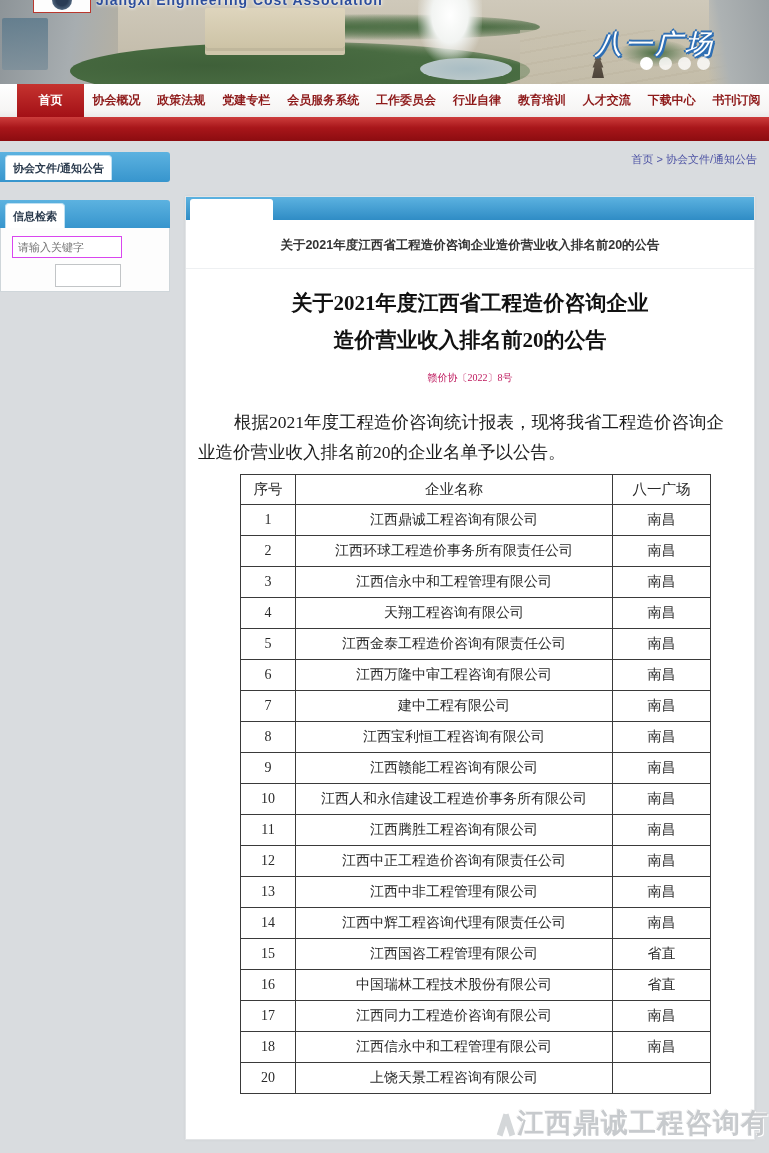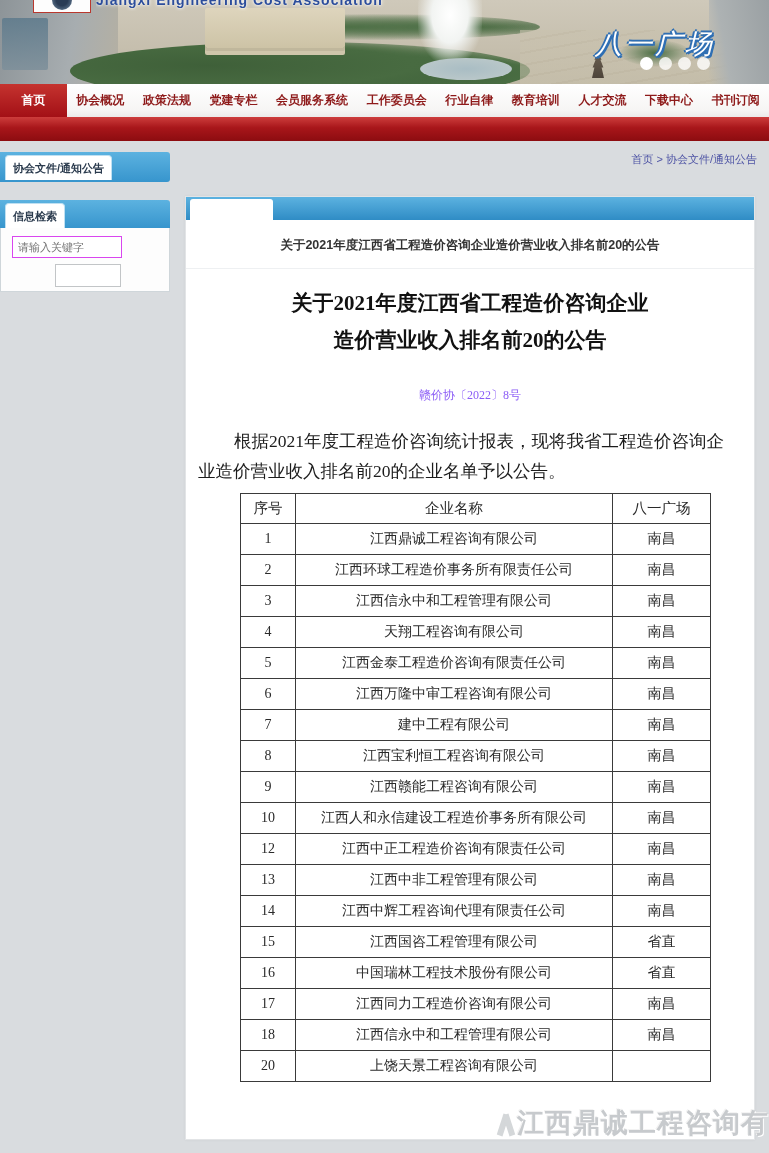--- a/index.html
+++ b/index.html
@@ -59,21 +59,21 @@
   .carousel-dots .dot.active { opacity:1; }
 
   
   .navbar { position:absolute; left:0; top:84px; width:769px; height:33px;
     background:linear-gradient(180deg,#ffffff 0%,#f6f5f4 80%,#eceae9 100%);
     display:flex; align-items:stretch; }
   .nav-item { display:flex; align-items:center; justify-content:center;
     font-size:12px; font-weight:bold; color:#8e1a1a; flex:1 1 auto;
     cursor:pointer; white-space:nowrap; padding:0 4px; }
   .nav-item.active { flex:0 0 67px; color:#ffffff;
-    background:linear-gradient(180deg,#c5332f 0%,#a31016 100%); }
+    background:linear-gradient(180deg,#c5332f 0%,#a31016 100%);margin-left:17px; }
   .red-banner { position:absolute; left:0; top:117px; width:769px; height:24px;
     background:linear-gradient(180deg,#cd3d3c 0%,#a8161a 45%,#8c0c10 100%); }
 
   
   .breadcrumb { position:absolute; right:12px; top:152px;
     font-size:11px; color:#4f55a5; }
 
   
   .side-bar1 { position:absolute; left:0; top:152px; width:170px; height:30px;
     background:linear-gradient(180deg,#5cb2e0 0%,#3795cd 100%); border-radius:0 3px 3px 0; }
@@ -97,21 +97,21 @@
     background:#ffffff; border:1px solid #e2e4e6; box-shadow:0 0 3px rgba(0,0,0,.05); }
   .panel-bluebar { position:relative; width:100%; height:23px;
     background:linear-gradient(180deg,#5cb2e0 0%,#2f8cc5 100%); }
   .panel-tab { position:absolute; left:4px; top:2px; width:83px; height:21px;
     background:#ffffff; border-radius:3px 3px 0 0; }
   .list-title { margin-top:17px; text-align:center; font-size:12.5px; font-weight:bold;
     color:#333; padding-bottom:14px; border-bottom:1px solid #eef0f2; }
   .article { font-family:"Liberation Serif", serif; }
   .article-title { margin-top:16px; text-align:center; font-size:21px; font-weight:bold;
     color:#111; line-height:1.75; }
-  .doc-number { margin-top:28px; text-align:center; font-size:12px; color:#8b5cf6; }
+  .doc-number { margin-top:12px; text-align:center; font-size:10px; color:#be185d; }
   .article-body { margin:22px 14px 0 12px; font-size:17.5px; line-height:1.72;
     color:#1c1c1c; text-indent:2.05em; }
   
   table.rank { border-collapse:collapse; margin:7px 0 0 54px; table-layout:fixed; }
   table.rank th, table.rank td { border:1px solid #3a3a3a; text-align:center;
     font-size:14px; color:#2a2a2a; overflow:hidden; white-space:nowrap; }
   table.rank th { height:30px; font-weight:normal; font-size:14.5px;margin-left:44px; }
   table.rank td { height:31px; }
   col.c-idx { width:55px; } col.c-name { width:317px; } col.c-region { width:98px; }
   td.idx { font-family:"Liberation Serif", serif; font-size:14px; }
@@ -258,20 +258,25 @@
             <td class="idx">9</td>
             <td>江西赣能工程咨询有限公司</td>
             <td>南昌</td>
           </tr>
           <tr>
             <td class="idx">10</td>
             <td>江西人和永信建设工程造价事务所有限公司</td>
             <td>南昌</td>
           </tr>
           <tr>
+            <td class="idx">11</td>
+            <td>江西腾胜工程咨询有限公司</td>
+            <td>南昌</td>
+          </tr>
+          <tr>
             <td class="idx">12</td>
             <td>江西中正工程造价咨询有限责任公司</td>
             <td>南昌</td>
           </tr>
           <tr>
             <td class="idx">13</td>
             <td>江西中非工程管理有限公司</td>
             <td>南昌</td>
           </tr>
           <tr>

